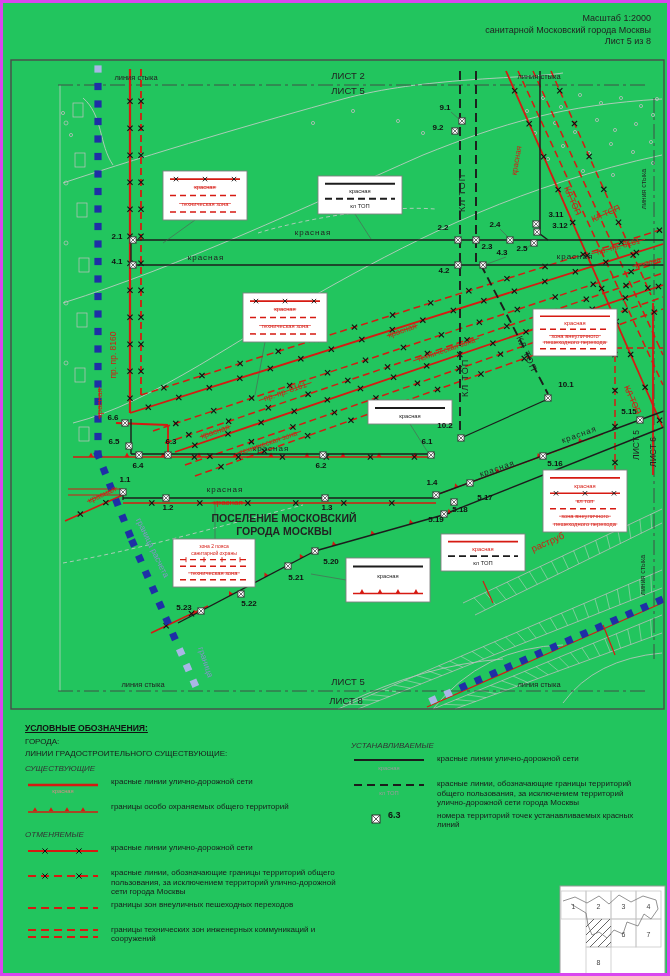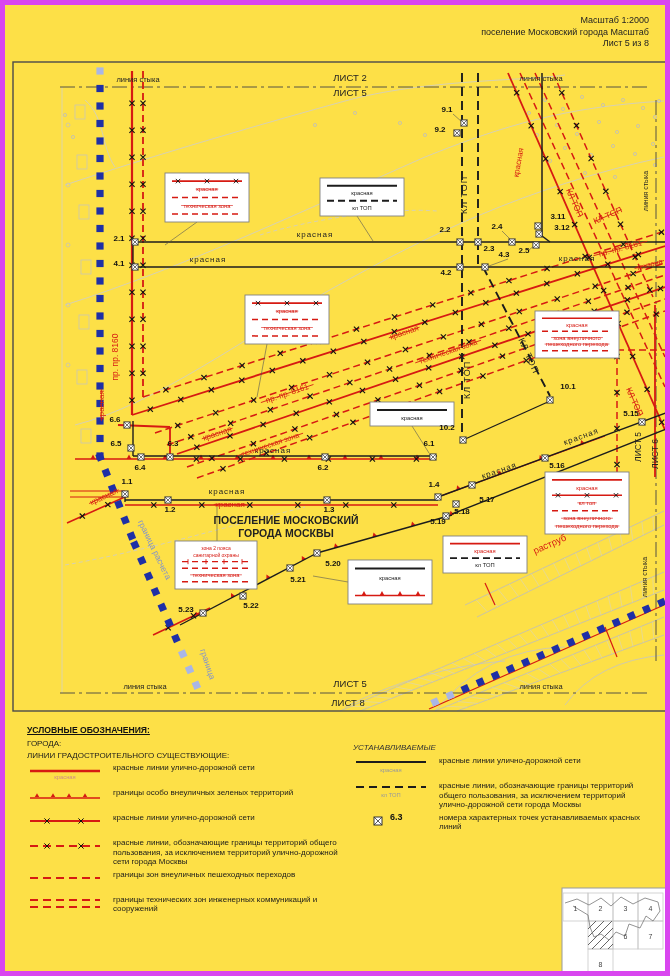--- a/index.html
+++ b/index.html
@@ -1,16 +1,16 @@
 <!DOCTYPE html>
 <html><head>
 <meta charset="utf-8">
 <style>
   html,body{margin:0;padding:0;background:#e8e8e8;font-family:"Liberation Sans",sans-serif;}
-  .page{position:relative;width:670px;height:976px;background:#fde047;border:5px solid #d946ef;box-sizing:border-box;overflow:hidden;margin:0 auto;}
+  .page{position:relative;width:670px;height:976px;background:#22c55e;border:3px solid #d946ef;box-sizing:border-box;overflow:hidden;margin:0 auto;}
   .hdr{position:absolute;top:10px;right:16px;text-align:right;font-size:9px;color:#222;line-height:1.3;}
   #map-canvas{position:absolute;top:0;left:0;}
   #map-canvas text{font-family:"Liberation Sans",sans-serif;}
   .legend{position:absolute;left:0;top:710px;width:550px;height:266px;}
   .leg-left{position:absolute;left:22px;top:10px;width:324px;}
   .leg-right{position:absolute;left:348px;top:22px;width:302px;}
   .leg-title{font-size:8.6px;font-weight:bold;text-decoration:underline;color:#111;margin-bottom:4px;}
   .leg-label{font-size:8px;color:#1a1a1a;margin:3px 0;}
   .leg-group{font-size:8px;font-style:italic;color:#333;margin:6px 0 4px;}
   .lrow{display:flex;align-items:flex-start;margin-bottom:3px;}
@@ -19,21 +19,21 @@
   .pointsym{display:flex;align-items:center;gap:3px;padding-left:18px;box-sizing:border-box;}
   .pointsym b{font-size:9px;color:#111;position:relative;top:-3px;}
   #sheet-index{position:absolute;left:556px;top:882px;}
 </style>
 </head>
 <body>
 
 <div class="page">
   <div class="hdr">
     <div>Масштаб 1:2000</div>
-    <div>поселение Московский города Масштаб</div>
+    <div>санитарной Московский города Москвы</div>
     <div>Лист 5 из 8</div>
   </div>
 
   <svg id="map-canvas" width="670" height="710" viewBox="0 0 670 710">
       <g>
         <path d="M60,180 C150,150 260,118 340,96 S520,76 560,70" fill="none" stroke="#cdcdcd" stroke-width="0.8"></path>
         <path d="M60,300 C180,262 300,205 420,152 C500,120 560,102 659,96" fill="none" stroke="#cdcdcd" stroke-width="0.8"></path>
         <path d="M70,420 C150,400 240,332 330,282 C420,232 520,182 659,152" fill="none" stroke="#cdcdcd" stroke-width="0.8"></path>
         <path d="M255,230 C300,216 380,202 432,206" fill="none" stroke="#cdcdcd" stroke-width="0.8" stroke-dasharray="4 3"></path>
         <path d="M60,560 C140,546 220,522 300,502" fill="none" stroke="#cdcdcd" stroke-width="0.8" stroke-dasharray="4 3"></path>
@@ -1053,39 +1053,41 @@
         </g>
       </g>
       <rect x="8" y="57" width="653" height="649" fill="none" stroke="#4a4a4a" stroke-width="1.4"></rect>
     </svg>
 
   <div class="legend">
     <div class="leg-left">
       <div class="leg-title">УСЛОВНЫЕ ОБОЗНАЧЕНИЯ:</div>
       <div class="leg-label">ГОРОДА:</div>
       <div class="leg-label">ЛИНИИ ГРАДОСТРОИТЕЛЬНОГО СУЩЕСТВУЮЩИЕ:</div>
+      <div class="leg-group">СУЩЕСТВУЮЩИЕ</div>
       <div id="leg-existing">
           <div class="lrow">
             <span class="lsym"><svg width="80" height="18">
                 <line x1="3" y1="8" x2="73" y2="8" stroke="#d61a12" stroke-width="2.6"></line>
                 <text x="38" y="16" text-anchor="middle" font-size="5.8" fill="#cf8d86">красная</text>
               </svg></span>
             <span class="ltxt">красные линии улично-дорожной сети</span>
           </div>
           <div class="lrow">
             <span class="lsym"><svg width="80" height="18">
                 <line x1="3" y1="10" x2="73" y2="10" stroke="#d61a12" stroke-width="1.6"></line>
                 <path d="M7.8,9 L12.2,9 L10,5.2 Z" fill="#d61a12"></path>
                 <path d="M23.8,9 L28.2,9 L26,5.2 Z" fill="#d61a12"></path>
                 <path d="M39.8,9 L44.2,9 L42,5.2 Z" fill="#d61a12"></path>
                 <path d="M55.8,9 L60.2,9 L58,5.2 Z" fill="#d61a12"></path>
               </svg></span>
-            <span class="ltxt">границы особо внеуличных зеленых территорий</span>
+            <span class="ltxt">границы особо охраняемых общего территорий</span>
           </div>
         </div>
+      <div class="leg-group">ОТМЕНЯЕМЫЕ</div>
       <div id="leg-cancelled">
           <div class="lrow">
             <span class="lsym"><svg width="80" height="18">
                 <line x1="3" y1="8" x2="73" y2="8" stroke="#d61a12" stroke-width="2"></line>
                 <line x1="17.4" y1="5.4" x2="22.6" y2="10.6" stroke="#111" stroke-width="1"></line>
                 <line x1="17.4" y1="10.6" x2="22.6" y2="5.4" stroke="#111" stroke-width="1"></line>
                 <line x1="51.4" y1="5.4" x2="56.6" y2="10.6" stroke="#111" stroke-width="1"></line>
                 <line x1="51.4" y1="10.6" x2="56.6" y2="5.4" stroke="#111" stroke-width="1"></line>
               </svg></span>
             <span class="ltxt">красные линии улично-дорожной сети</span>
@@ -1135,21 +1137,21 @@
         </div>
       <div class="lrow">
         <span class="lsym pointsym">
           <svg id="leg-point-glyph" width="16" height="14">
               <rect x="3" y="4" width="8" height="8" fill="#fff" stroke="#333" stroke-width="1"></rect>
               <line x1="3" y1="4" x2="11" y2="12" stroke="#333" stroke-width="0.8"></line>
               <line x1="3" y1="12" x2="11" y2="4" stroke="#333" stroke-width="0.8"></line>
             </svg>
           <b>6.3</b>
         </span>
-        <span class="ltxt">номера характерных точек устанавливаемых красных линий</span>
+        <span class="ltxt">номера территорий точек устанавливаемых красных линий</span>
       </div>
     </div>
   </div>
 
   <svg id="sheet-index" width="108" height="92" viewBox="0 0 108 92">
       <rect x="1" y="1" width="105" height="89" fill="#fff" stroke="#999" stroke-width="1"></rect>
       <rect x="2" y="6" width="25" height="28" fill="none" stroke="#c8c8c8" stroke-width="0.8"></rect>
       <rect x="27" y="6" width="25" height="28" fill="none" stroke="#c8c8c8" stroke-width="0.8"></rect>
       <rect x="52" y="6" width="25" height="28" fill="none" stroke="#c8c8c8" stroke-width="0.8"></rect>
       <rect x="77" y="6" width="25" height="28" fill="none" stroke="#c8c8c8" stroke-width="0.8"></rect>

